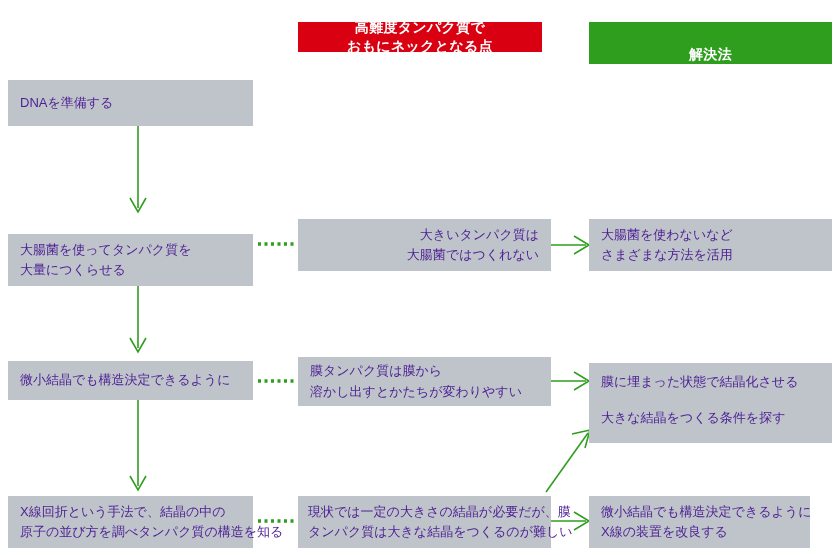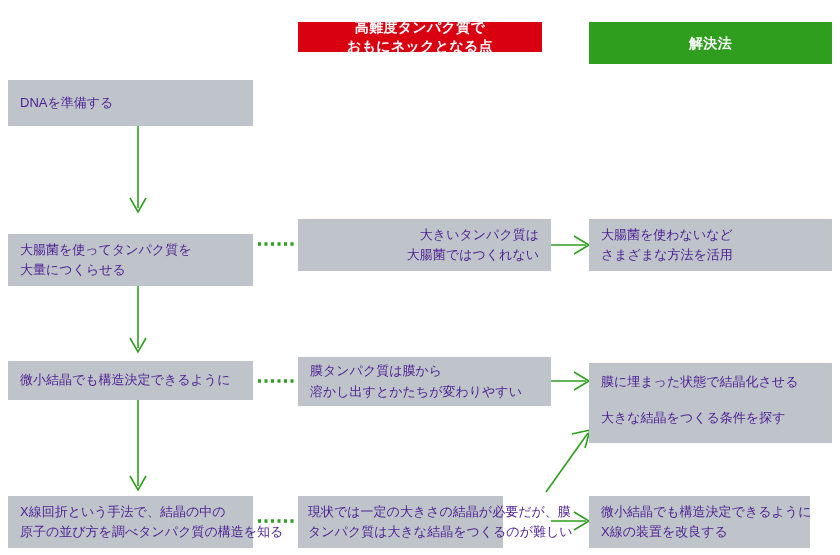--- a/index.html
+++ b/index.html
@@ -115,21 +115,21 @@
       <polyline points="574,512 589,521 574,530" fill="none" stroke="#2f9e1e" stroke-width="1.6"></polyline>
     </g>
   </svg>
 
 
   <div class="col-header red" style="left:298px; top:22px; width:244px; height:30px; flex-direction:column;">
     <span>高難度タンパク質で</span>
     <span>おもにネックとなる点</span>
   </div>
 
-  <div class="col-header green" style="left:589px; top:22px; width:243px; height:42px;">
+  <div class="col-header green" style="left:589px; top:22px; width:243px; height:42px;align-items:flex-end;">
     <span>解決法</span>
   </div>
 
   <div class="box" style="left:8px; top:80px; width:245px; height:46px;">
     <span class="ln">DNAを準備する</span>
   </div>
 
   <div class="box" style="left:8px; top:234px; width:245px; height:52px;">
     <span class="ln">大腸菌を使ってタンパク質を</span>
     <span class="ln">大量につくらせる</span>
@@ -147,21 +147,21 @@
   <div class="box" style="left:298px; top:219px; width:253px; height:52px;align-items:flex-end;">
     <span class="ln">大きいタンパク質は</span>
     <span class="ln">大腸菌ではつくれない</span>
   </div>
 
   <div class="box" style="left:298px; top:357px; width:253px; height:49px;font-family:Liberation Serif, serif;">
     <span class="ln">膜タンパク質は膜から</span>
     <span class="ln">溶かし出すとかたちが変わりやすい</span>
   </div>
 
-  <div class="box" style="left:298px; top:496px; width:205px; height:52px; padding-left:10px;">
+  <div class="box" style="left:298px; top:496px; width:253px; height:52px; padding-left:10px;">
     <span class="ln">現状では一定の大きさの結晶が必要だが、膜</span>
     <span class="ln">タンパク質は大きな結晶をつくるのが難しい</span>
   </div>
 
   <div class="box" style="left:589px; top:219px; width:243px; height:52px;">
     <span class="ln">大腸菌を使わないなど</span>
     <span class="ln">さまざまな方法を活用</span>
   </div>
 
   <div class="box" style="left:589px; top:363px; width:243px; height:38px;">

